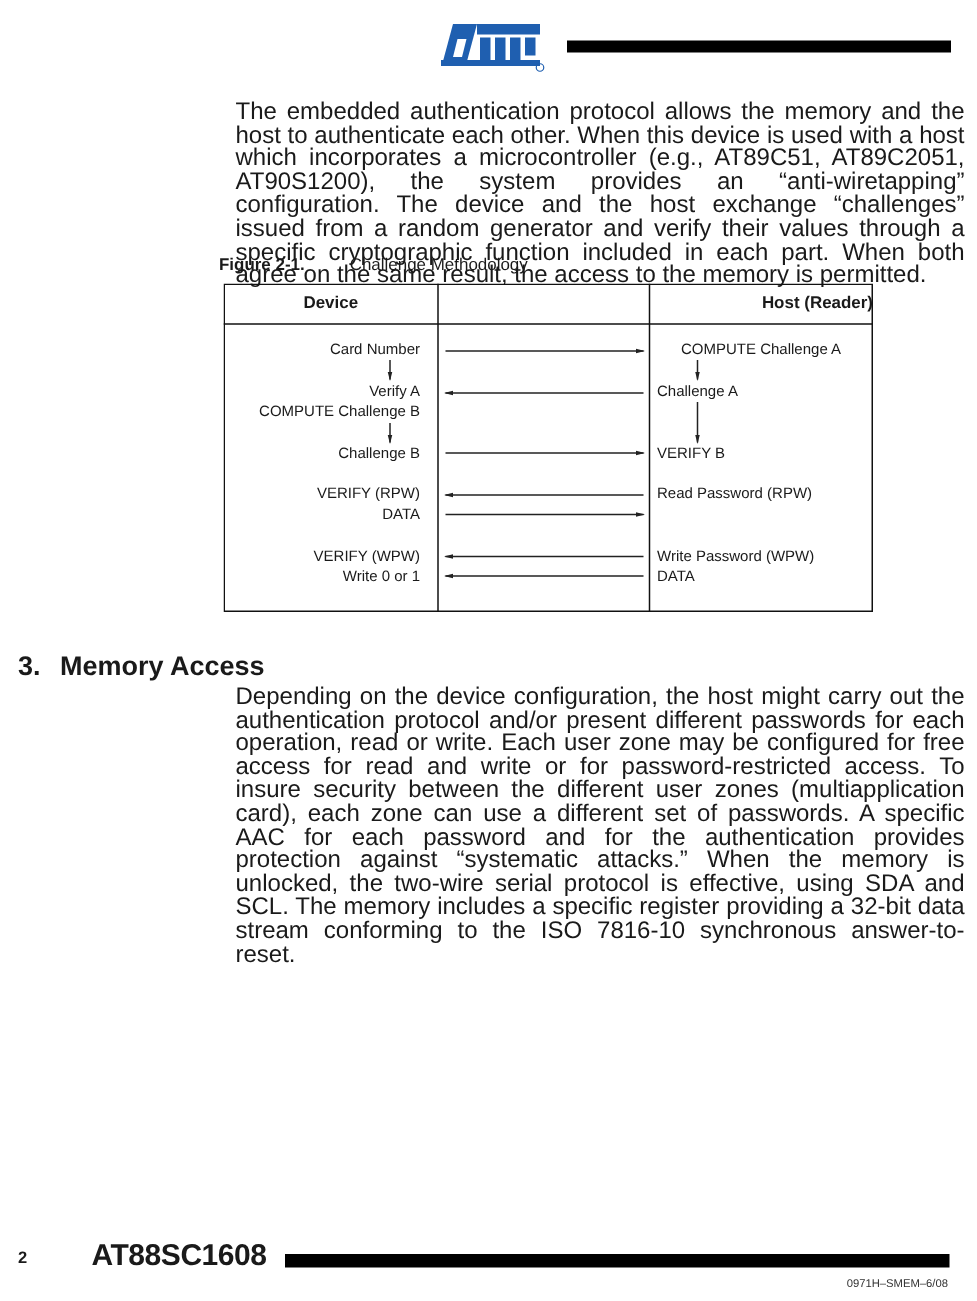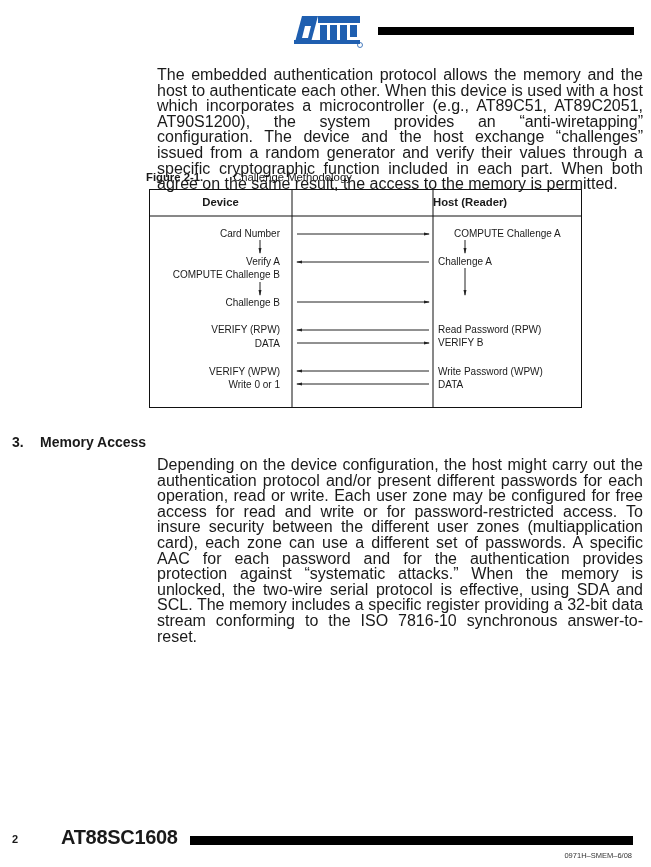--- a/index.html
+++ b/index.html
@@ -10,21 +10,21 @@
   .para { position:absolute; left:157px; width:486px; font-size:16px; line-height:15.6px;
           text-align:justify; margin:0; }
   .p1 { top:67px; }
   .fig-caption { position:absolute; left:146px; top:171px; font-size:11.3px; }
   .fig-caption .num { font-weight:bold; margin-right:30px; }
   .figure { position:absolute; left:149px; top:189px; width:433px; height:276px; }
   .figure svg { position:absolute; left:0; top:0; }
   .cell-text { position:absolute; font-size:10px; white-space:nowrap; line-height:13px; }
   .right-align { text-align:right; }
   .hdr { font-weight:bold; font-size:11.3px; }
-  .section-title { position:absolute; left:12px; top:434px; font-size:14px; font-weight:bold; }
+  .section-title { position:absolute; left:12px; top:434px; font-size:18px; font-weight:bold; }
   .section-title .num { display:inline-block; width:28px; }
   .p2 { top:457px; }
   .footer-page { position:absolute; left:12px; top:833px; font-size:11px; font-weight:bold; }
   .footer-title { position:absolute; left:61px; top:826px; font-size:20px; font-weight:bold; letter-spacing:-0.3px; }
   .footer-bar { position:absolute; left:190px; top:836px; width:443px; height:9px; background:#000; }
   .footer-code { position:absolute; right:19px; top:851px; font-size:7.5px; color:#333;text-align:center; }
 </style>
 </head>
 <body>
 
@@ -72,34 +72,34 @@
     <line x1="148" y1="45" x2="280" y2="45" stroke="#222" marker-end="url(#ah)"></line>
     <line x1="280" y1="73" x2="148" y2="73" stroke="#222" marker-end="url(#ah)"></line>
     <line x1="148" y1="113" x2="280" y2="113" stroke="#222" marker-end="url(#ah)"></line>
     <line x1="280" y1="141" x2="148" y2="141" stroke="#222" marker-end="url(#ah)"></line>
     <line x1="148" y1="154" x2="280" y2="154" stroke="#222" marker-end="url(#ah)"></line>
     <line x1="280" y1="182" x2="148" y2="182" stroke="#222" marker-end="url(#ah)"></line>
     <line x1="280" y1="195" x2="148" y2="195" stroke="#222" marker-end="url(#ah)"></line>
   </svg>
 
   <div class="cell-text hdr" style="left:0;width:143px;text-align:center;top:7px;">Device</div>
-  <div class="cell-text hdr" style="left:284px;width:149px;text-align:left;top:7px;">Host (Reader)</div>
+  <div class="cell-text hdr" style="left:284px;width:149px;text-align:right;top:7px;">Host (Reader)</div>
 
   <div class="cell-text right-align" style="right:302px;top:38px;">Card Number</div>
   <div class="cell-text right-align" style="right:302px;top:66px;">Verify A</div>
   <div class="cell-text right-align" style="right:302px;top:79px;">COMPUTE Challenge B</div>
   <div class="cell-text right-align" style="right:302px;top:107px;">Challenge B</div>
   <div class="cell-text right-align" style="right:302px;top:134px;">VERIFY (RPW)</div>
   <div class="cell-text right-align" style="right:302px;top:148px;">DATA</div>
   <div class="cell-text right-align" style="right:302px;top:176px;">VERIFY (WPW)</div>
   <div class="cell-text right-align" style="right:302px;top:189px;">Write 0 or 1</div>
 
   <div class="cell-text" style="left:305px;top:38px;">COMPUTE Challenge A</div>
   <div class="cell-text" style="left:289px;top:66px;">Challenge A</div>
-  <div class="cell-text" style="left:289px;top:107px;margin-top:40px;">VERIFY B</div>
+  <div class="cell-text" style="left:289px;top:107px;">VERIFY B</div>
   <div class="cell-text" style="left:289px;top:134px;">Read Password (RPW)</div>
   <div class="cell-text" style="left:289px;top:176px;">Write Password (WPW)</div>
   <div class="cell-text" style="left:289px;top:189px;">DATA</div>
 </div>
 
 <div class="section-title">
   <span class="num">3.</span><span>Memory Access</span>
 </div>
 
 <p class="para p2">Depending on the device configuration, the host might carry out the authentication protocol and/or present different passwords for each operation, read or write. Each user zone may be configured for free access for read and write or for password-restricted access. To insure security between the different user zones (multiapplication card), each zone can use a different set of passwords. A specific AAC for each password and for the authentication provides protection against “systematic attacks.” When the memory is unlocked, the two-wire serial protocol is effective, using SDA and SCL. The memory includes a specific register providing a 32-bit data stream conforming to the ISO 7816-10 synchronous answer-to-reset.</p>

